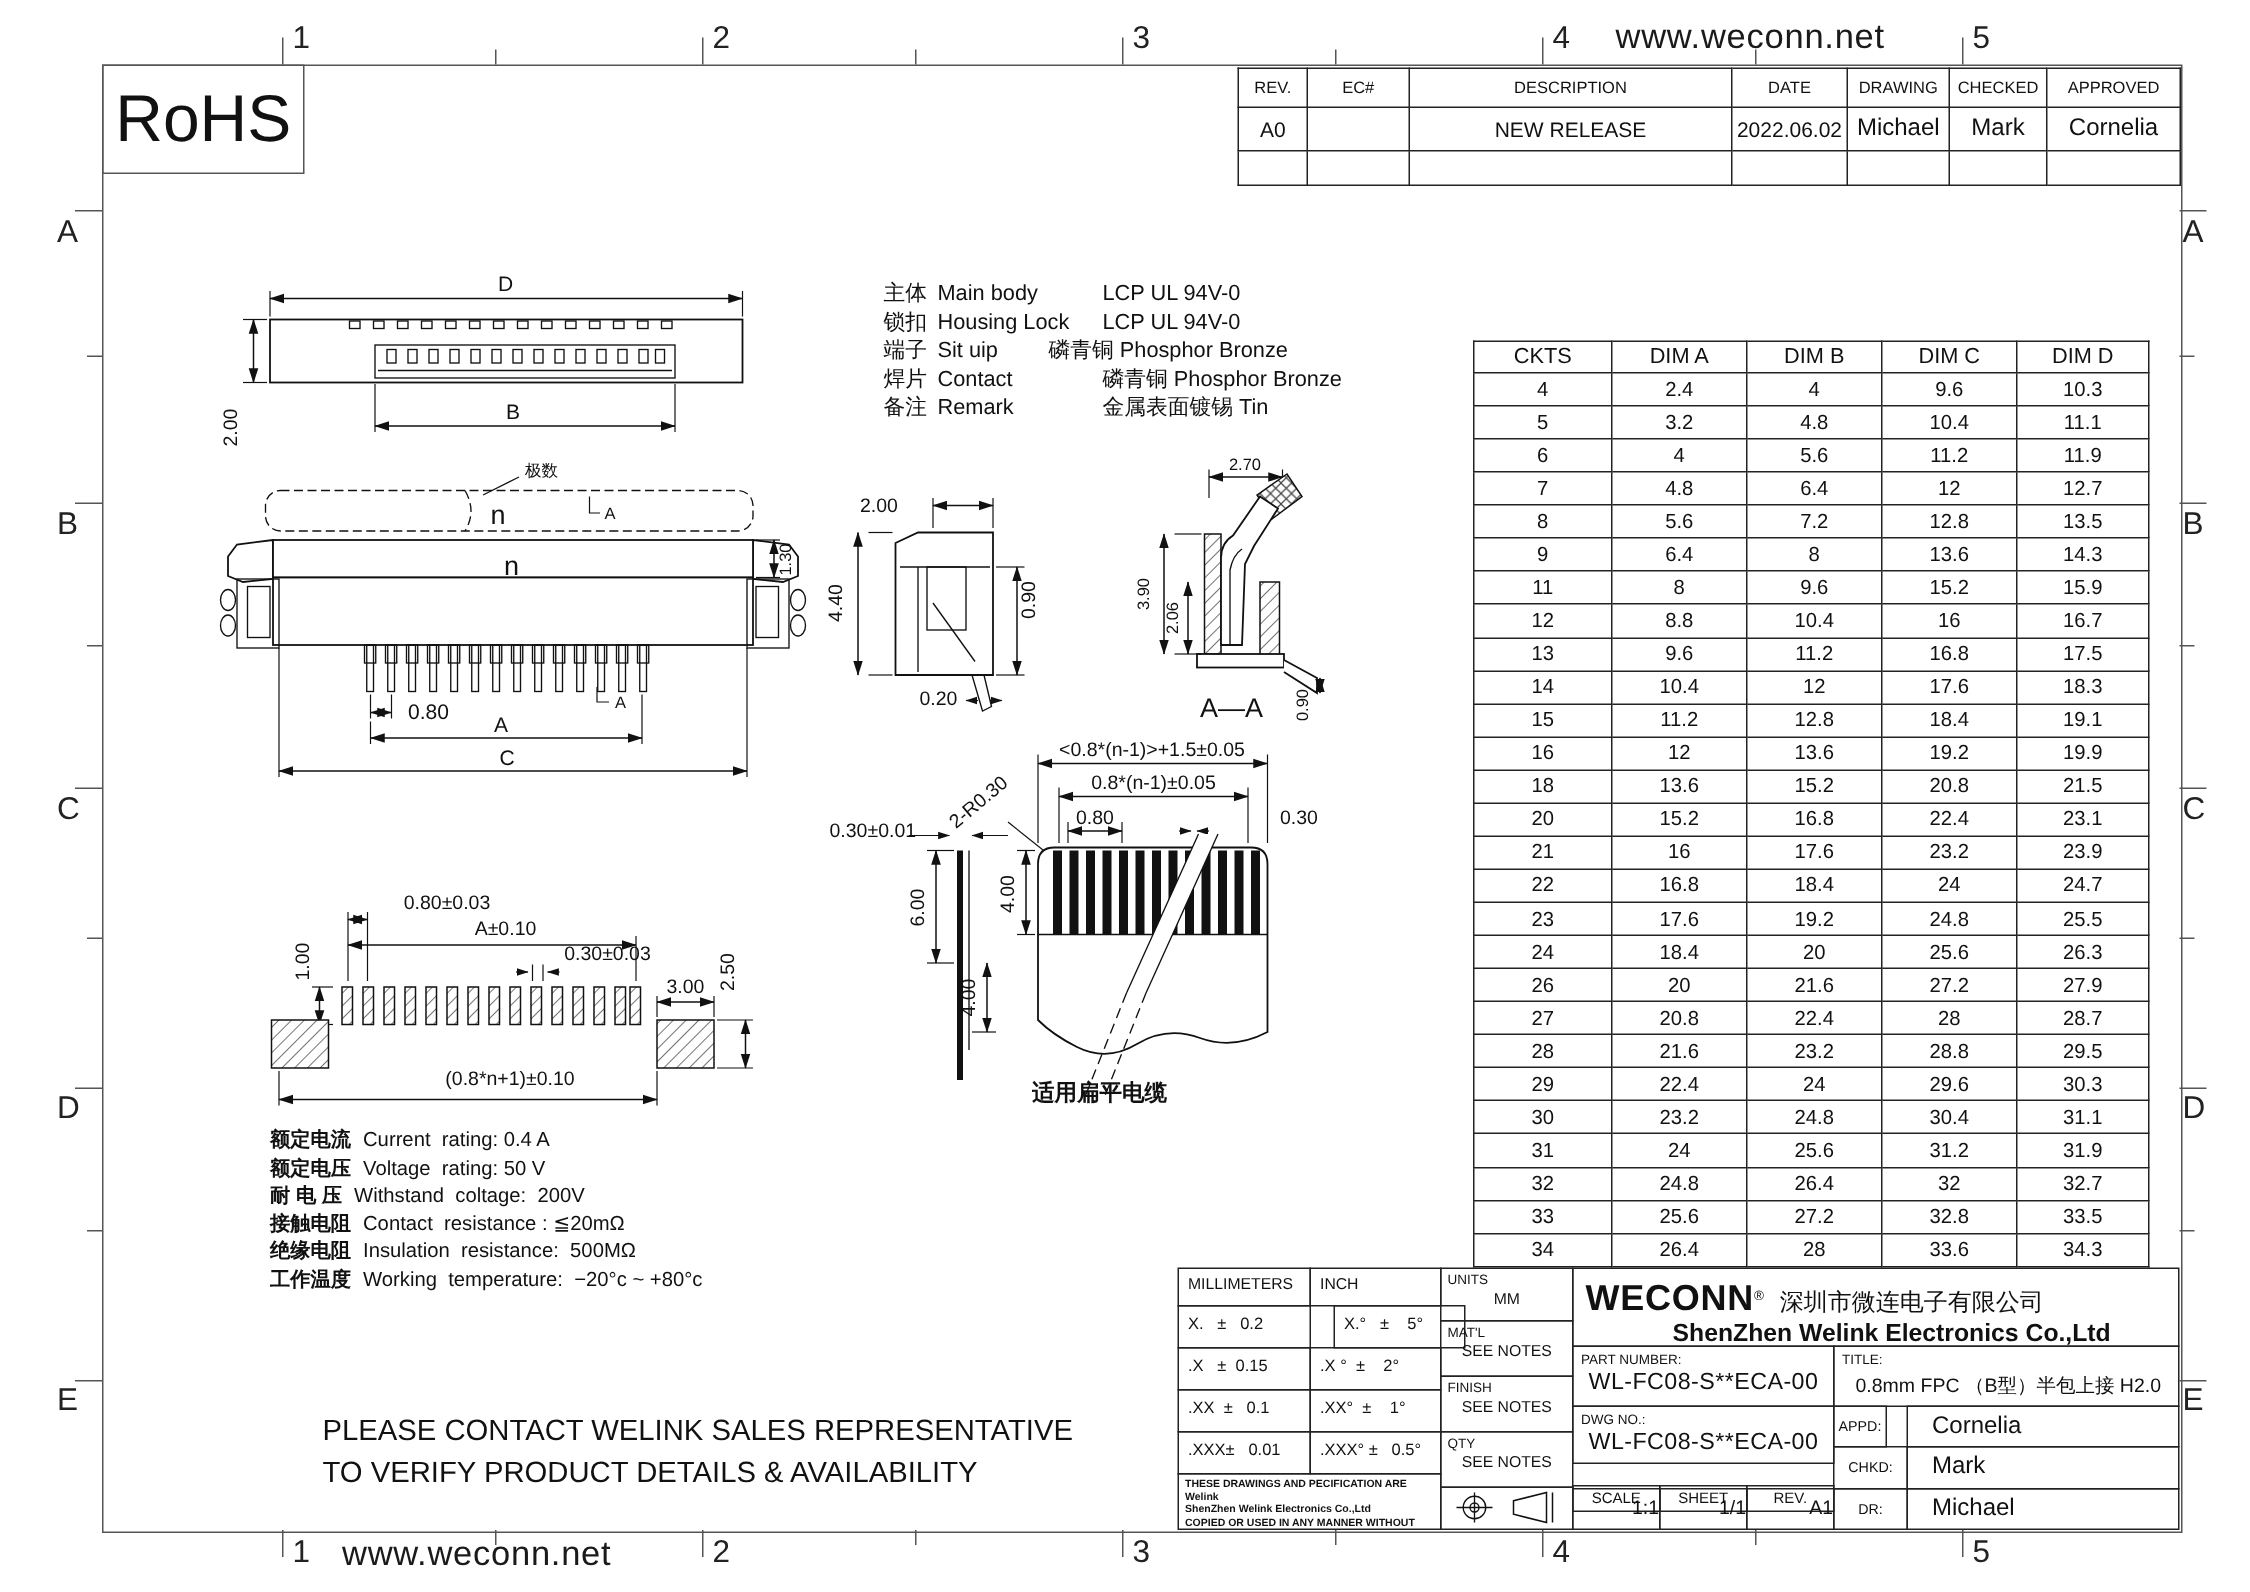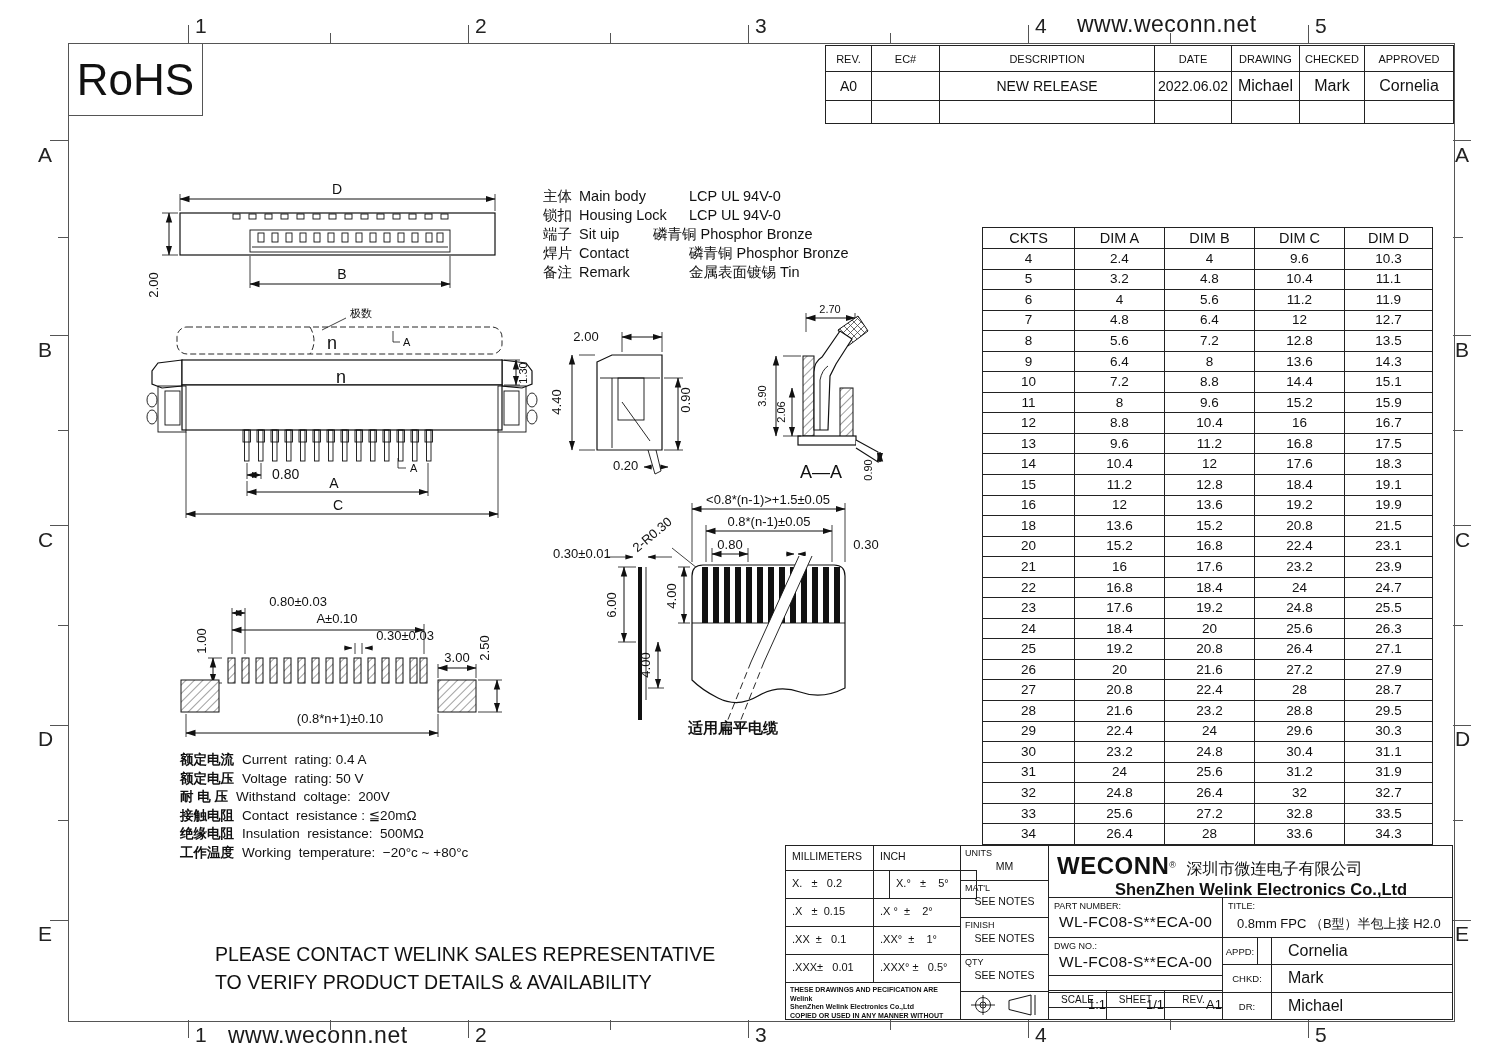--- a/index.html
+++ b/index.html
@@ -14,21 +14,21 @@
   
   #rohs{left:68px;top:43px;width:133px;height:71px;border:1px solid #555;display:flex;align-items:center;justify-content:center;font-size:44px;color:#111;}
   
   #revtbl{left:825px;top:45px;border-collapse:collapse;table-layout:fixed;width:628px;}
   #revtbl th,#revtbl td{border:1px solid #222;text-align:center;padding:0;overflow:hidden;white-space:nowrap;}
   #revtbl th{font-size:11px;font-weight:normal;height:25px;}
   #revtbl .r1 td{height:28px;font-size:14px;}
   #revtbl .r1 td.nm{font-size:16px;}
   #revtbl .r2 td{height:22px;}
   
-  #materials{left:543px;top:187px;font-size:14.5px;line-height:19px;}
+  #materials{left:589px;top:187px;font-size:14.5px;line-height:19px;}
   #materials .mz{margin-right:7px;}
   #materials .me{display:inline-block;min-width:96px;margin-right:14px;}
   
   #dimtbl{left:982px;top:227px;width:450px;height:618px;border-collapse:collapse;table-layout:fixed;}
   #dimtbl th,#dimtbl td{border:1px solid #222;text-align:center;padding:0;font-weight:normal;}
   #dimtbl th{font-size:14.5px;height:20px;}
   #dimtbl td{font-size:13.5px;height:17px;line-height:16px;}
   
   #specs{left:180px;top:751px;font-size:13.5px;line-height:18.6px;}
   #specs .sz{font-weight:bold;margin-right:8px;}
@@ -244,27 +244,20 @@
         <td>13.5</td>
       </tr>
       <tr>
         <td>9</td>
         <td>6.4</td>
         <td>8</td>
         <td>13.6</td>
         <td>14.3</td>
       </tr>
       <tr>
-        <td>10</td>
-        <td>7.2</td>
-        <td>8.8</td>
-        <td>14.4</td>
-        <td>15.1</td>
-      </tr>
-      <tr>
         <td>11</td>
         <td>8</td>
         <td>9.6</td>
         <td>15.2</td>
         <td>15.9</td>
       </tr>
       <tr>
         <td>12</td>
         <td>8.8</td>
         <td>10.4</td>
@@ -333,27 +326,20 @@
         <td>19.2</td>
         <td>24.8</td>
         <td>25.5</td>
       </tr>
       <tr>
         <td>24</td>
         <td>18.4</td>
         <td>20</td>
         <td>25.6</td>
         <td>26.3</td>
-      </tr>
-      <tr>
-        <td>25</td>
-        <td>19.2</td>
-        <td>20.8</td>
-        <td>26.4</td>
-        <td>27.1</td>
       </tr>
       <tr>
         <td>26</td>
         <td>20</td>
         <td>21.6</td>
         <td>27.2</td>
         <td>27.9</td>
       </tr>
       <tr>
         <td>27</td>

